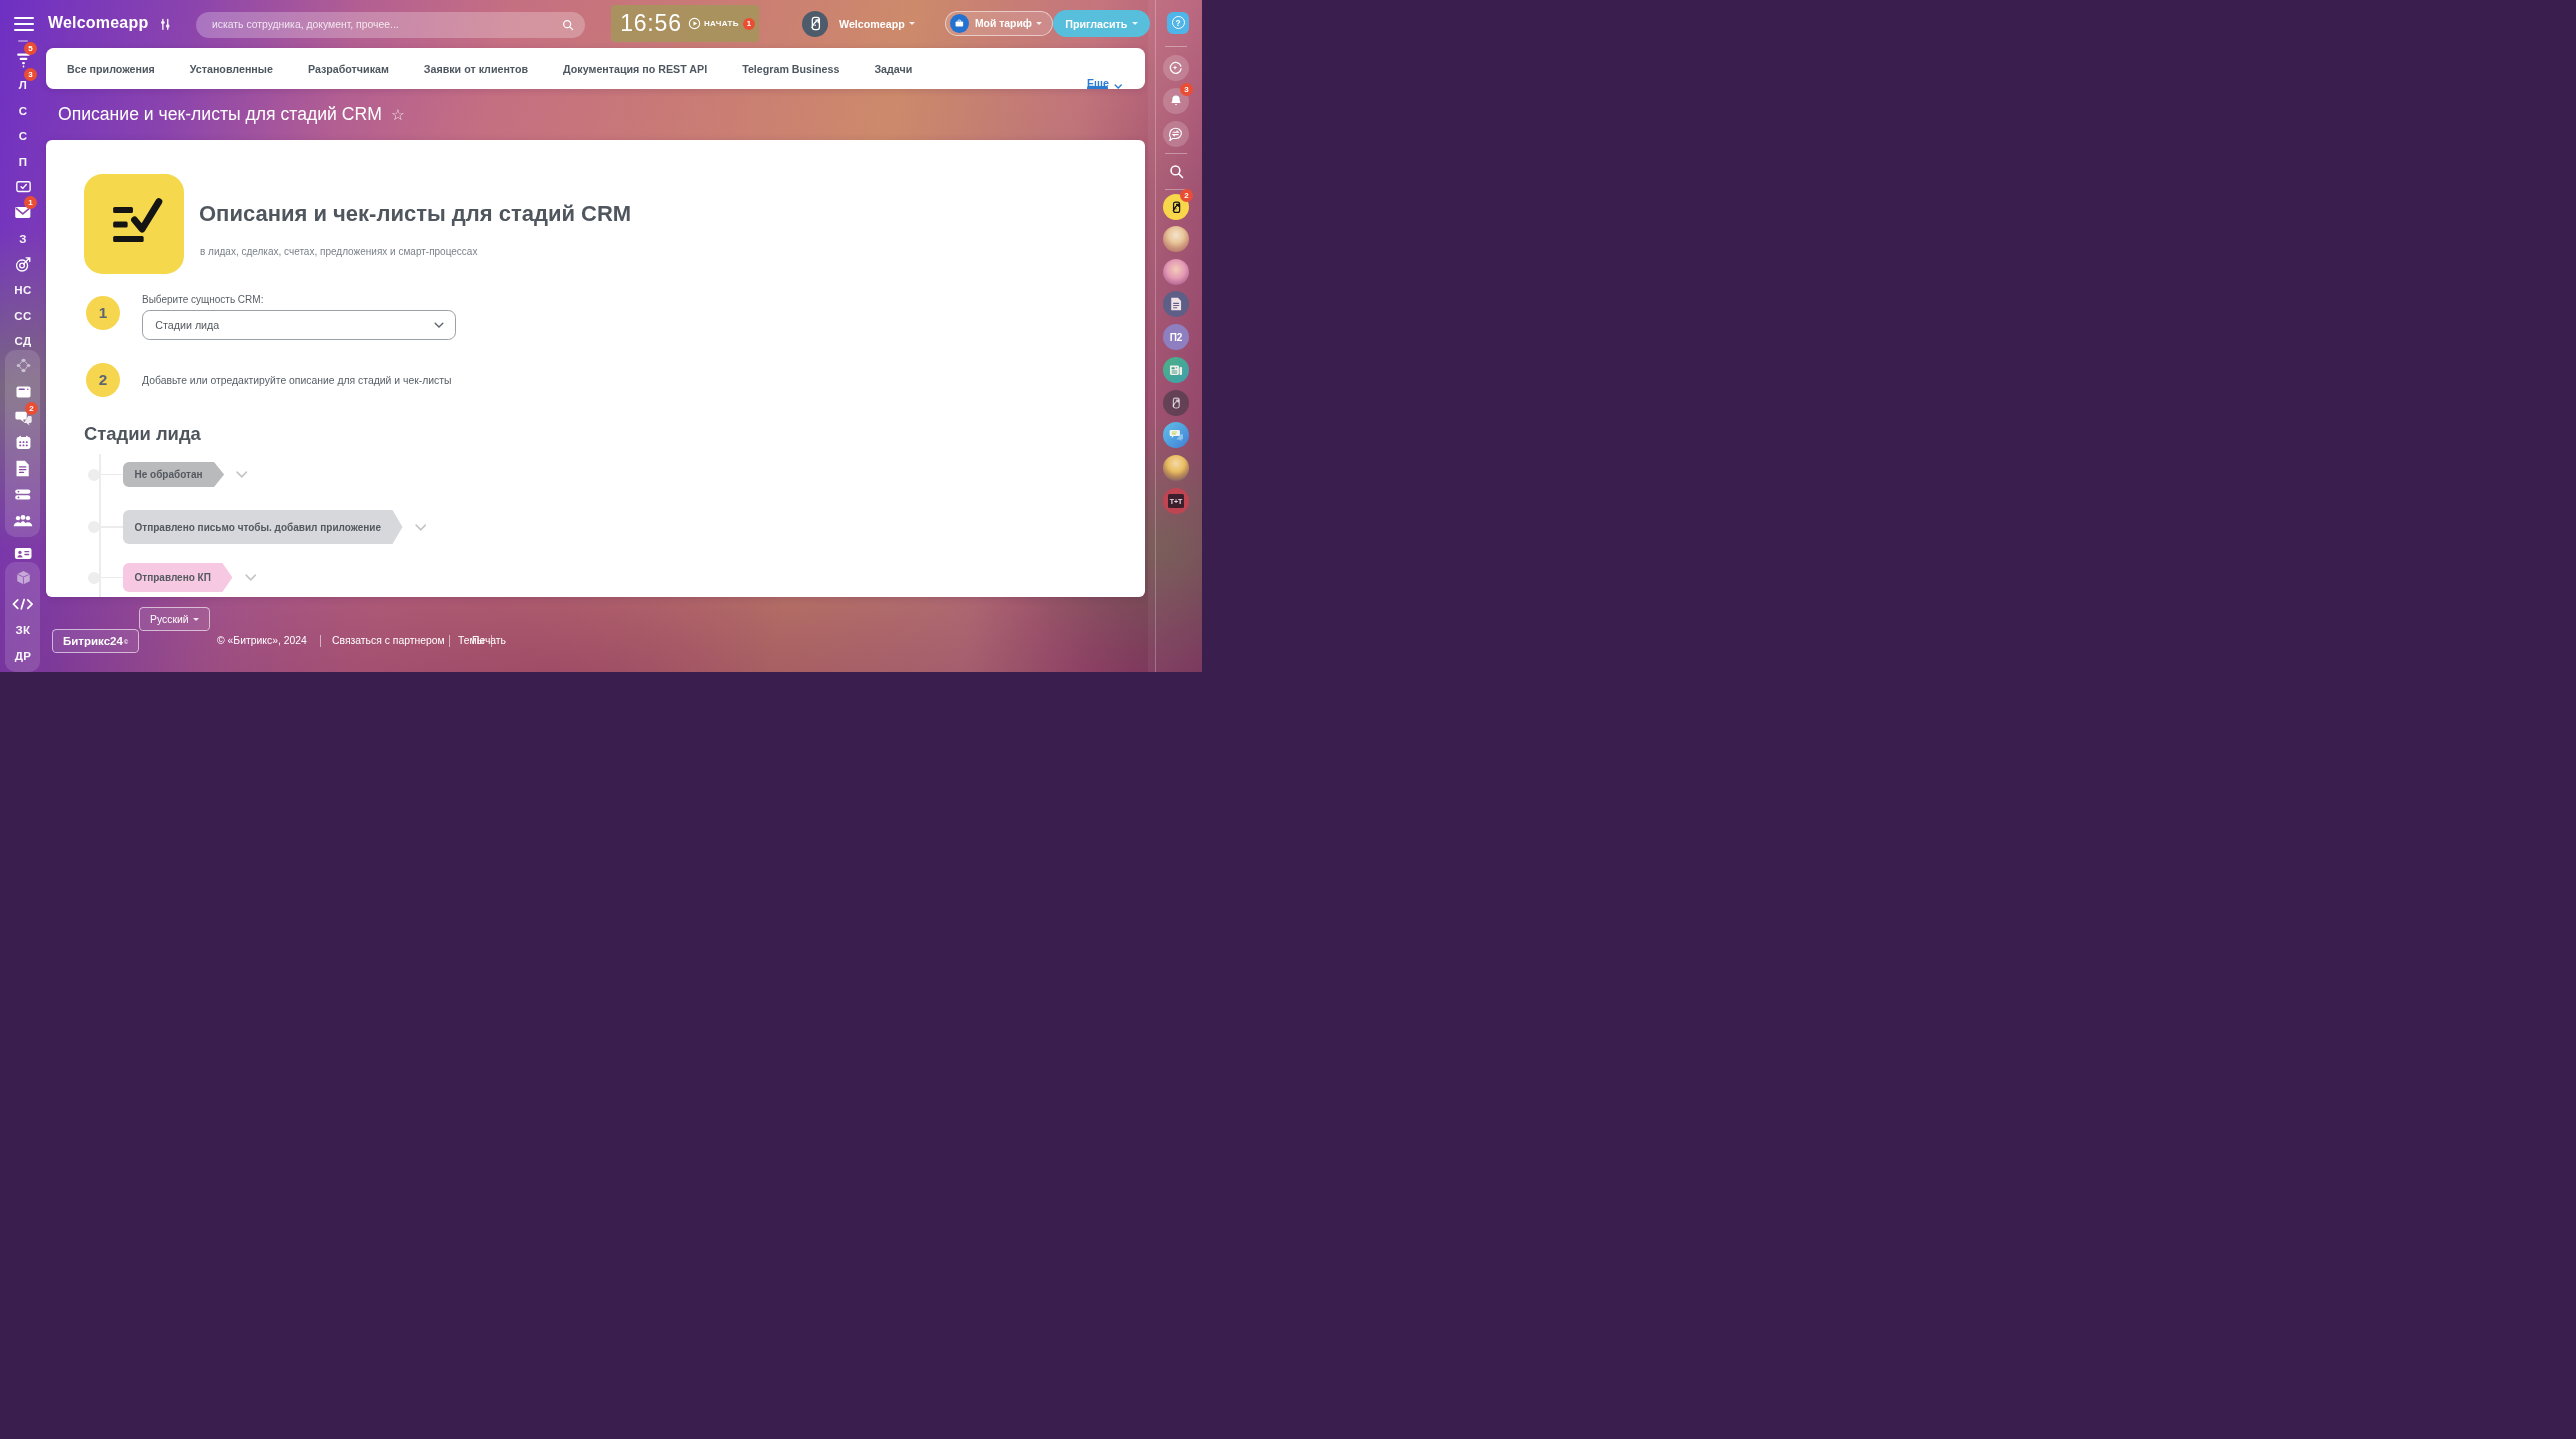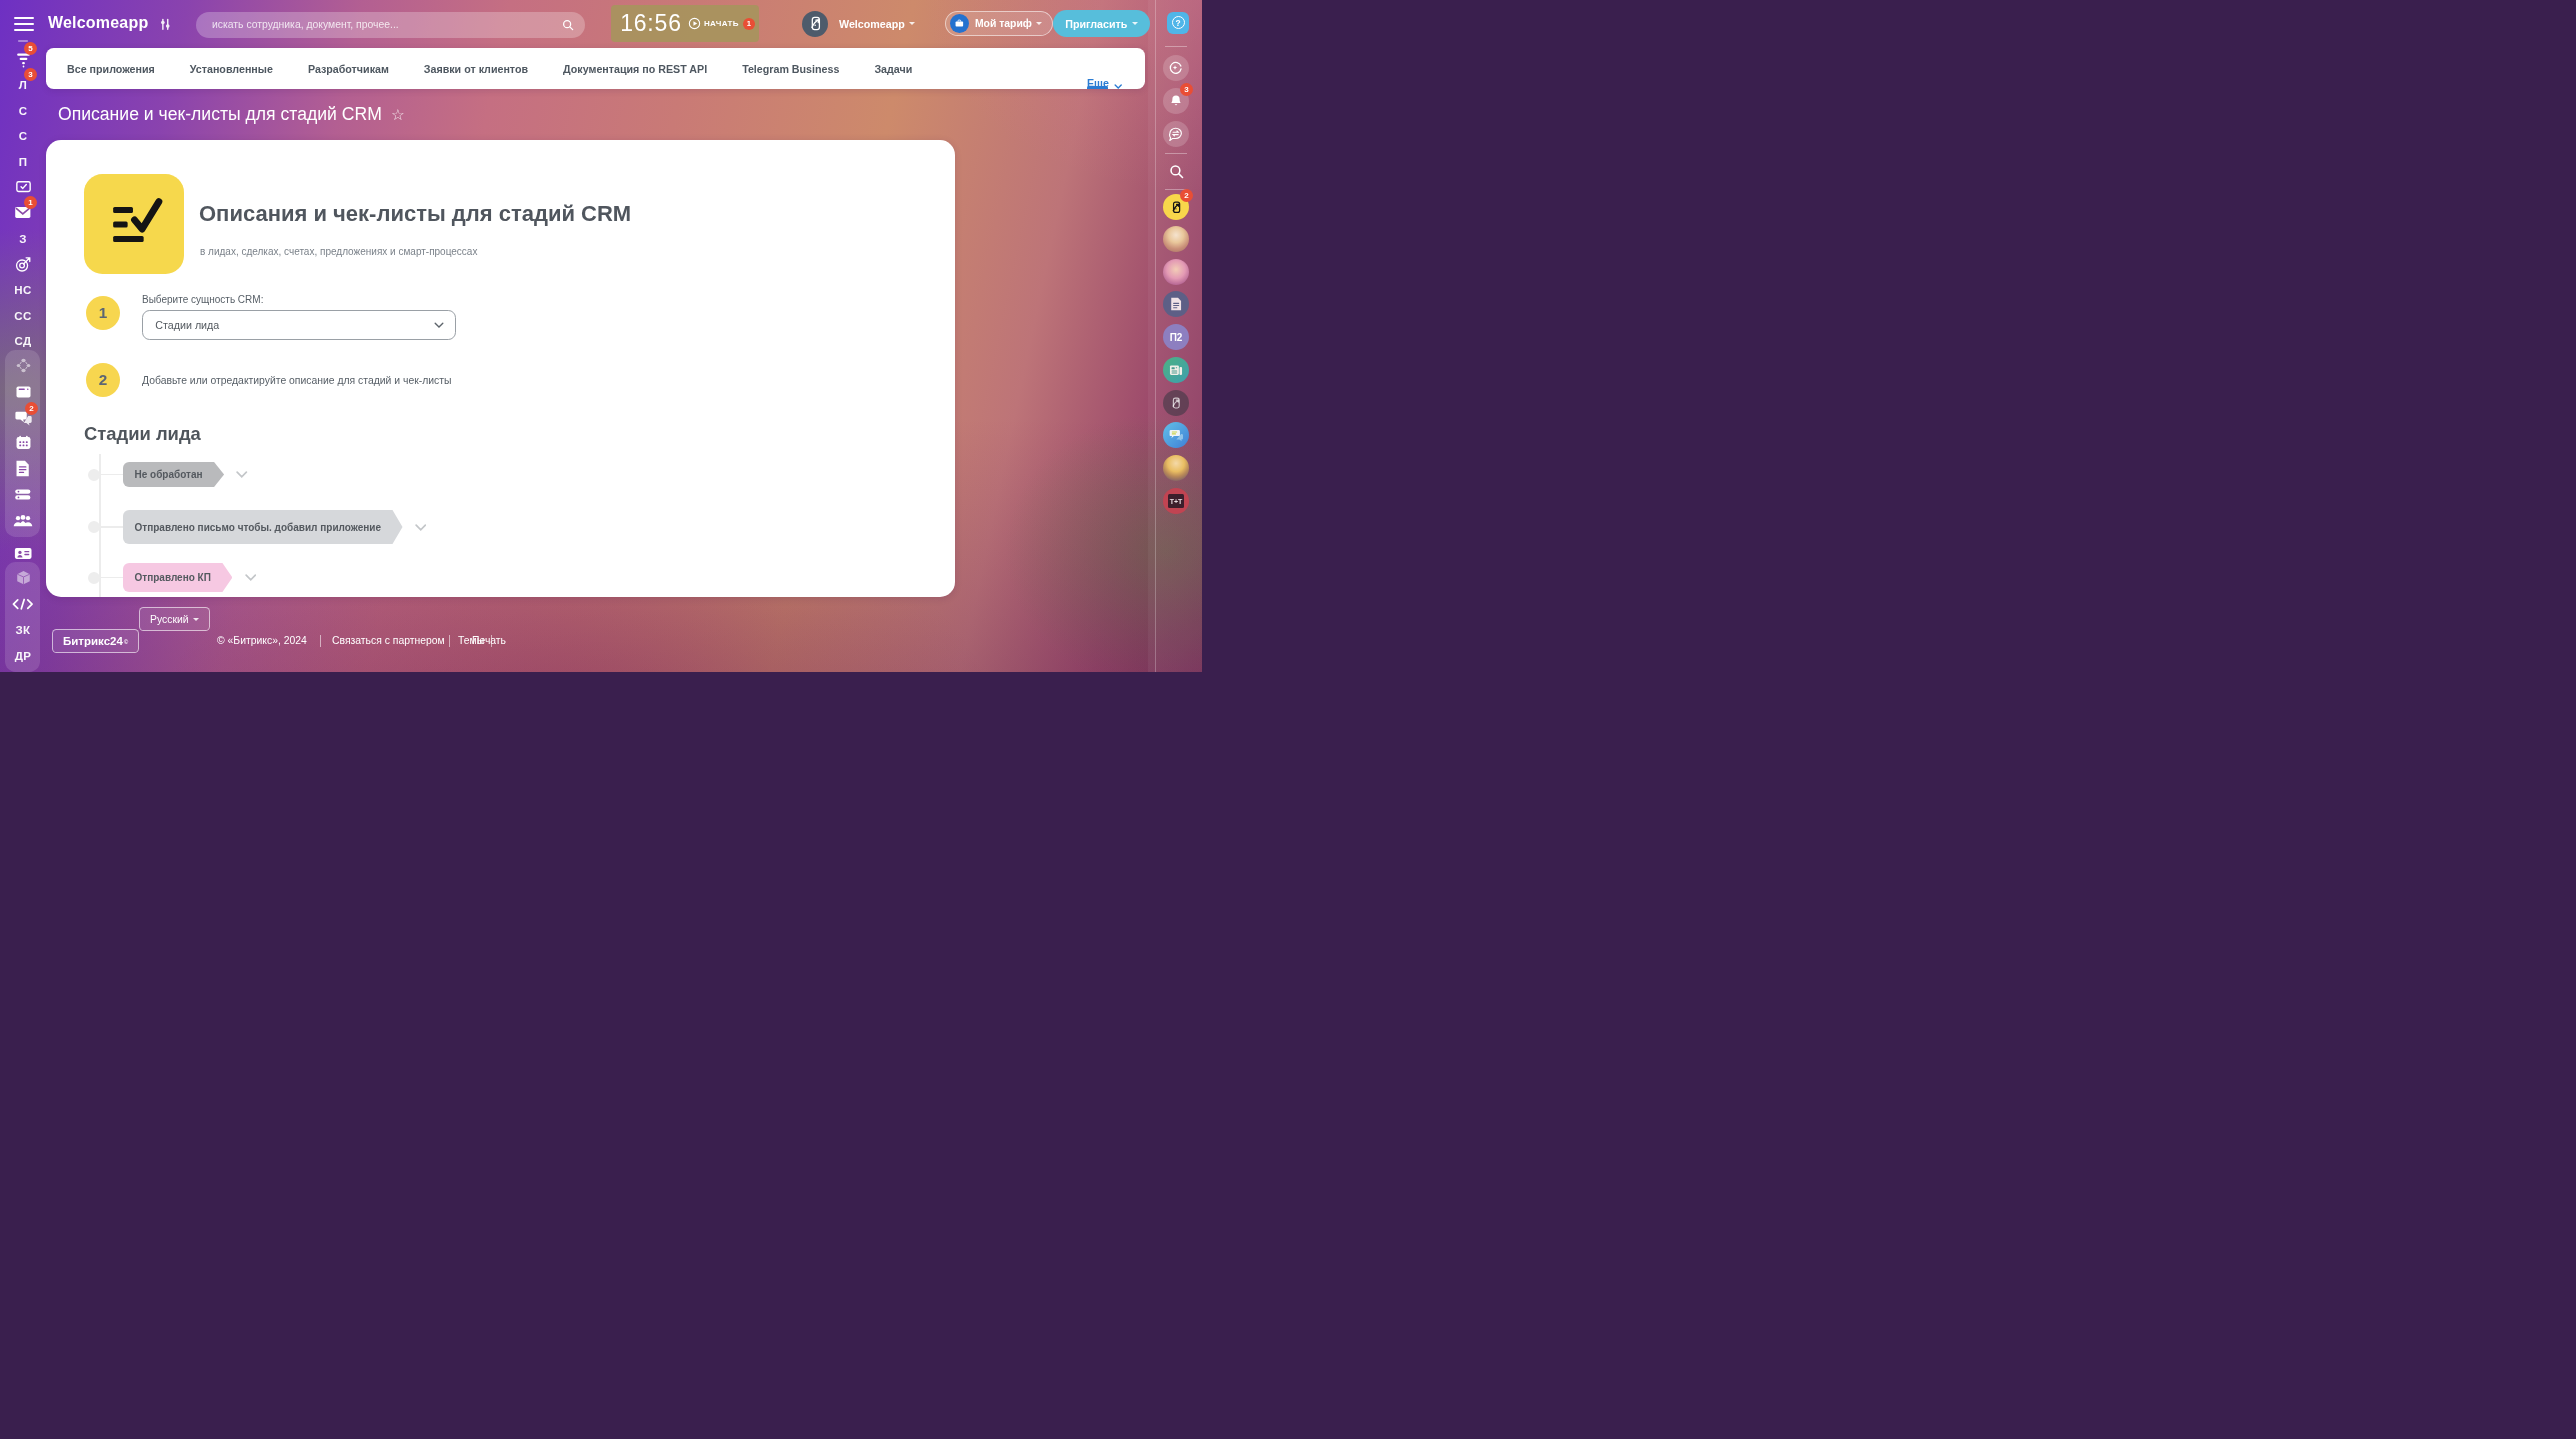--- a/index.html
+++ b/index.html
@@ -52,21 +52,21 @@
   .navtab{font-size:10.7px;font-weight:600;color:#4e5760;margin-right:35px;cursor:pointer;white-space:nowrap;}
   .nav-more{margin-left:auto;color:#2b7cd3;font-size:10.7px;font-weight:600;cursor:pointer;position:relative;height:41px;display:flex;align-items:flex-end;}
   .nav-more .chev{margin-left:4.6px;}
   .nav-more .underline{position:absolute;left:0;bottom:0;width:21px;height:3.1px;background:#2b7cd3;border-radius:1.5px 1.5px 0 0;}
 
   
   .pagetitle{left:58px;top:104px;color:#fff;font-size:17.6px;font-weight:400;display:flex;align-items:center;}
   .star{margin-left:9.2px;font-size:15.3px;color:rgba(255,255,255,.85);cursor:pointer;}
 
   
-  .card{left:46px;top:140px;width:909px;height:457px;background:#fff;border-radius:15px;overflow:hidden;box-shadow:0 1.5px 7.7px rgba(60,20,80,.15);}
+  .card{left:46px;top:140px;width:1099px;height:457px;background:#fff;border-radius:6px;overflow:hidden;box-shadow:0 1.5px 7.7px rgba(60,20,80,.15);}
   .bigicon{left:38px;top:34px;width:100px;height:100px;border-radius:18.4px;background:#f6d84c;display:flex;align-items:center;justify-content:center;}
   .h1{left:153px;top:61px;font-size:22px;font-weight:bold;color:#50565e;}
   .sub{left:154px;top:106px;font-size:10px;color:#7b828a;}
   .stepnum{width:34px;height:34px;border-radius:50%;background:#f7d64f;color:#5c6673;font-size:15.3px;font-weight:bold;display:flex;align-items:center;justify-content:center;}
   .steplabel{font-size:10px;color:#565e66;}
   .selectbox{left:96px;top:170px;width:314px;height:30px;border:1.2px solid #9aa0a6;border-radius:7.7px;display:flex;align-items:center;padding:0 10.7px 0 12.3px;cursor:pointer;}
   .selectbox .val{font-size:10.7px;color:#53595f;flex:1;}
   .h2{left:38px;top:283px;font-size:18.4px;font-weight:bold;color:#4f555c;}
   .vline{left:53px;top:314px;width:1.5px;height:143px;background:#ececec;}
   .stagerow{display:flex;align-items:center;}

